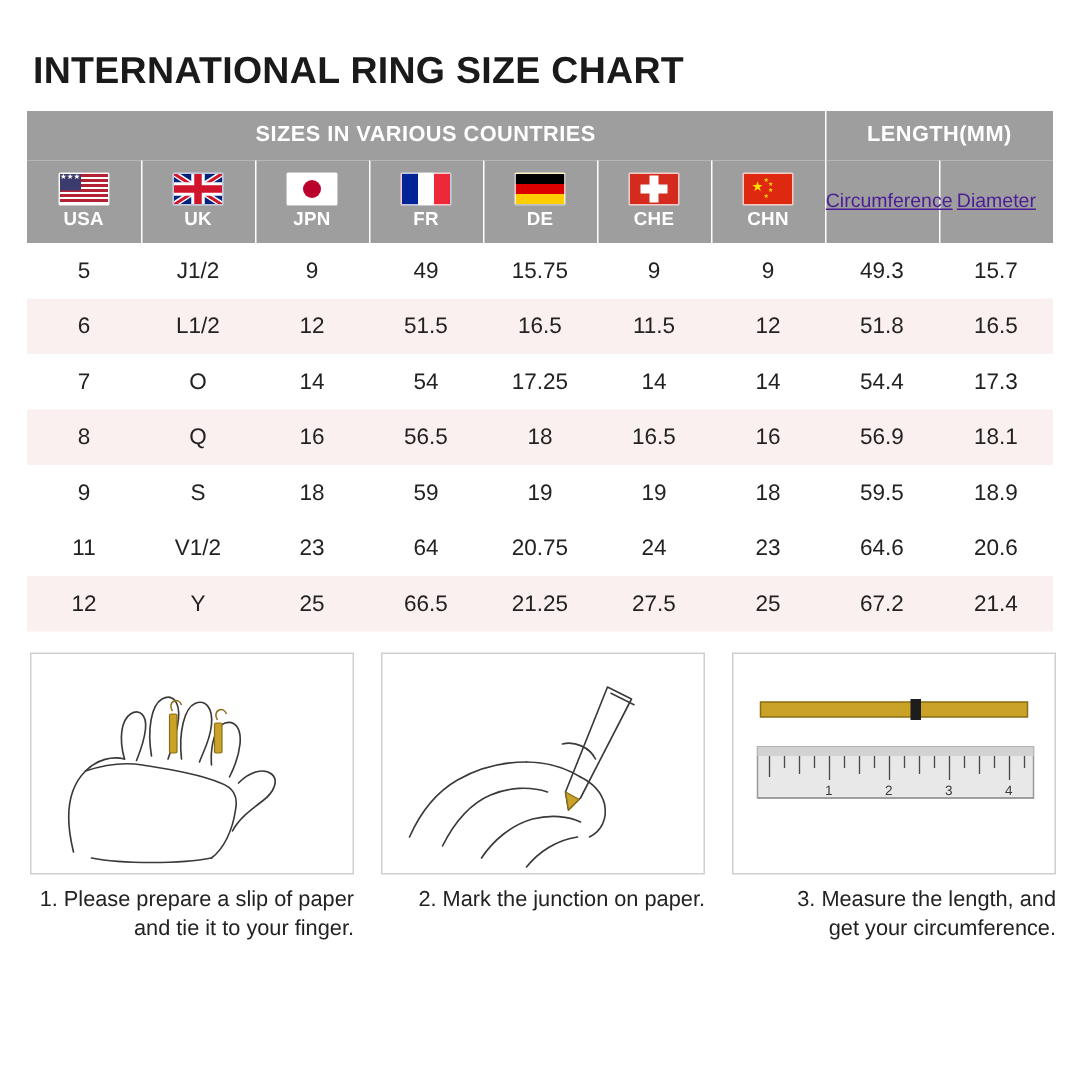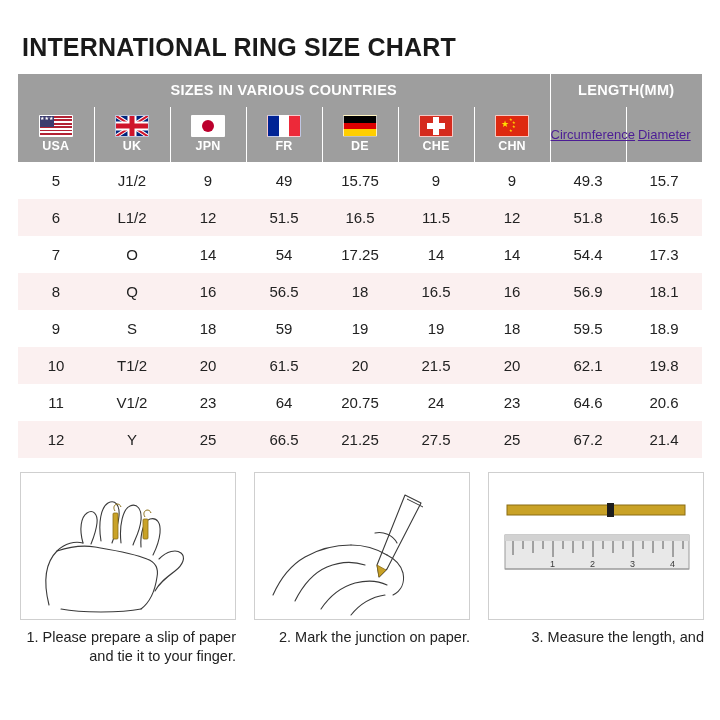--- a/index.html
+++ b/index.html
@@ -303,31 +303,20 @@
       <tr class="odd">
         <td>9</td>
         <td>S</td>
         <td>18</td>
         <td>59</td>
         <td>19</td>
         <td>19</td>
         <td>18</td>
         <td>59.5</td>
         <td>18.9</td>
-      </tr>
-      <tr class="even">
-        <td>10</td>
-        <td>T1/2</td>
-        <td>20</td>
-        <td>61.5</td>
-        <td>20</td>
-        <td>21.5</td>
-        <td>20</td>
-        <td>62.1</td>
-        <td>19.8</td>
       </tr>
       <tr class="odd">
         <td>11</td>
         <td>V1/2</td>
         <td>23</td>
         <td>64</td>
         <td>20.75</td>
         <td>24</td>
         <td>23</td>
         <td>64.6</td>
@@ -436,17 +425,18 @@
             <text x="141" y="94">3</text>
             <text x="181" y="94">4</text>
           </g>
           <g stroke="#9a9a9a" stroke-width="1" fill="none">
             <path d="M16 96 L200 96"></path>
           </g>
         </svg>
       </div>
       <div class="panel-caption">
         <span>3. Measure the length, and</span>
+        <span class="l2">get your circumference.</span>
       </div>
     </div>
 
   </div>
 </div>
 
 </body></html>

